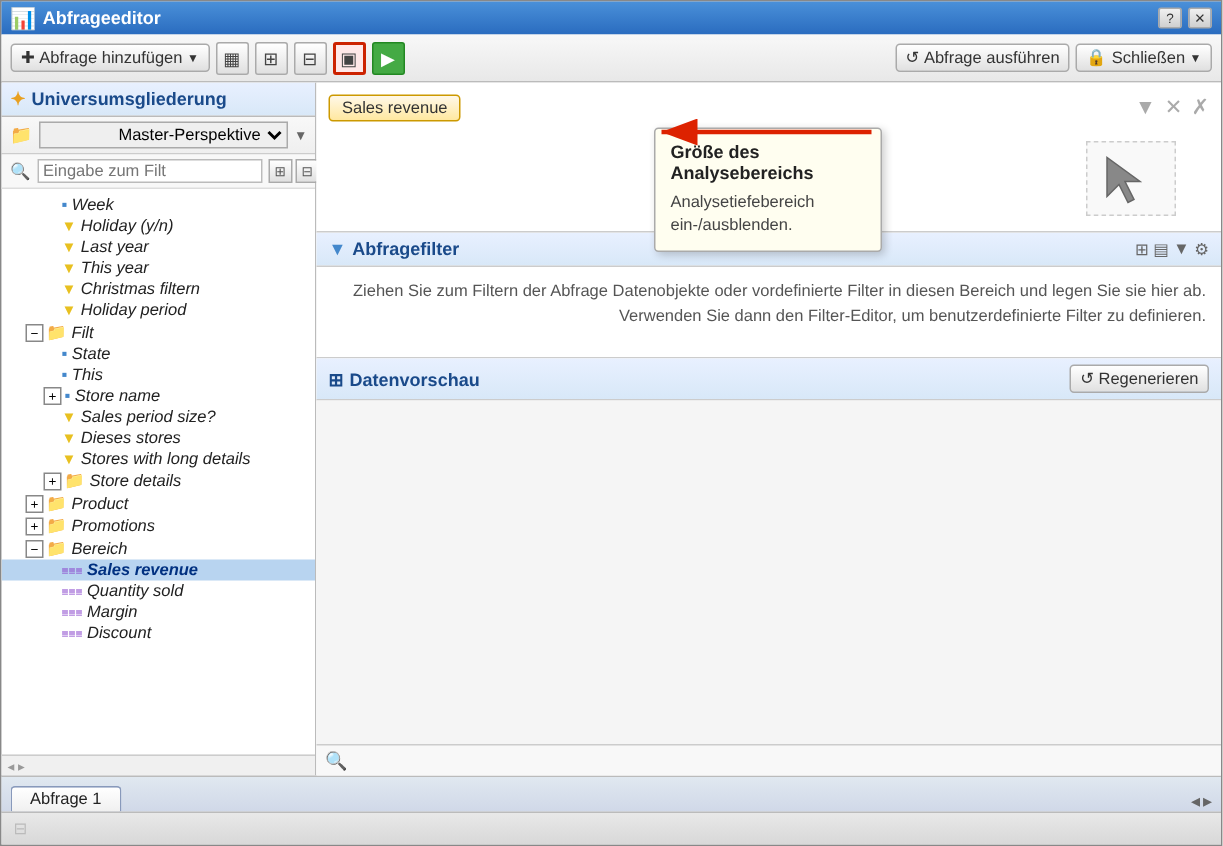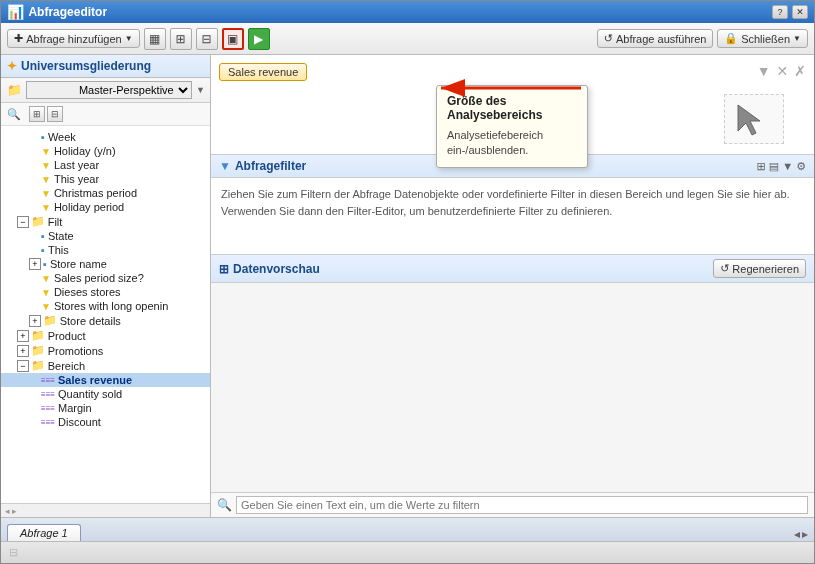--- a/index.html
+++ b/index.html
@@ -129,21 +129,21 @@
     }
     .tree-item.selected { background: #b8d4f0; }
     .tree-expand { width: 12px; height: 12px; border: 1px solid #888; background: white;
       display: inline-flex; align-items: center; justify-content: center; font-size: 9px; cursor: pointer; margin-right: 2px; flex-shrink: 0; }
     .tree-spacer { width: 12px; display: inline-block; }
     .tree-icon { margin-right: 3px; font-size: 11px; flex-shrink: 0; }
     .icon-folder { color: #e8a020; }
     .icon-filter { color: #e8c020; font-size: 10px; }
     .icon-dim { color: #4488cc; }
     .icon-measure { color: #8844cc; font-size: 8px; font-weight: bold; }
-    .tree-label { font-size: 11px; color: #222; }
+    .tree-label { font-size: 11px; color: #222; font-style: italic; }
     .tree-label.selected-label { color: #003080; font-weight: bold; }
 
     
     .tree-hscroll { height: 14px; border-top: 1px solid #ccc; background: #f0f0f0; display: flex; align-items: center; }
 
     
     .right-panel {
       flex: 1;
       display: flex;
       flex-direction: column;
@@ -215,22 +215,23 @@
     .section-title {
       font-weight: bold; font-size: 12px; color: #1a4a8a;
       display: flex; align-items: center; gap: 4px;
     }
     .section-tools { display: flex; gap: 3px; }
     .mini-icon { font-size: 11px; color: #666; cursor: pointer; }
     .filter-desc {
       padding: 8px 10px;
       font-size: 11px;
       color: #555;
-      height: 76px;
+      height: 60px;
       line-height: 1.5;
+      text-align: right;
     }
 
     
     .preview-section {
       flex: 1;
       display: flex;
       flex-direction: column;
       background: #fff;
     }
     .preview-header {
@@ -264,21 +265,21 @@
     .tab {
       background: linear-gradient(to bottom, #c8d8f0, #b0c8e8);
       border: 1px solid #8899bb;
       border-bottom: none;
       border-radius: 3px 3px 0 0;
       padding: 2px 12px;
       font-size: 11px;
       cursor: pointer;
       color: #1a3a6a;
     }
-    .tab.active { background: linear-gradient(to bottom, #ffffff, #f0f0f0); color: #222; font-style: italic; }
+    .tab.active { background: linear-gradient(to bottom, #ffffff, #f0f0f0); color: #222; }
     .tab-arrows { margin-left: auto; display: flex; align-items: center; gap: 2px; font-size: 12px; color: #666; }
 
     
     .status-bar {
       height: 22px;
       background: linear-gradient(to bottom, #e8e8e8, #d8d8d8);
       border-top: 1px solid #bbb;
       display: flex; align-items: center; justify-content: space-between;
       padding: 0 8px;
       font-size: 11px; color: #444;
@@ -345,20 +346,21 @@
       </div>
       <div class="panel-subheader">
         <span style="color:#e8a020;">📁</span>
         <select style="flex:1; font-size:11px;padding-left:48px;">
           <option>Master-Perspektive</option>
         </select>
         <div style="font-size:9px; color:#666;">▼</div>
       </div>
       <div class="search-row">
         <span class="search-icon">🔍</span>
+        <input class="search-input" placeholder="Eingabe zum Filt" style="">
         <div class="search-actions">
           <div class="icon-sm">⊞</div>
           <div class="icon-sm">⊟</div>
         </div>
       </div>
       <div class="tree">
 
         <div class="tree-item">
           <span class="tree-spacer"></span>
             <span class="tree-spacer"></span>
@@ -389,21 +391,21 @@
           <span class="tree-spacer"></span>
           <span class="tree-icon icon-filter">▼</span>
           <span class="tree-label">This year</span>
         </div>
 
         <div class="tree-item">
           <span class="tree-spacer"></span>
             <span class="tree-spacer"></span>
           <span class="tree-spacer"></span>
           <span class="tree-icon icon-filter">▼</span>
-          <span class="tree-label">Christmas period</span>
+          <span class="tree-label">Christmas filtern</span>
         </div>
 
         <div class="tree-item">
           <span class="tree-spacer"></span>
             <span class="tree-spacer"></span>
           <span class="tree-spacer"></span>
           <span class="tree-icon icon-filter">▼</span>
           <span class="tree-label">Holiday period</span>
         </div>
 
@@ -452,21 +454,21 @@
           <span class="tree-spacer"></span>
           <span class="tree-icon icon-filter">▼</span>
           <span class="tree-label">Dieses stores</span>
         </div>
 
         <div class="tree-item">
           <span class="tree-spacer"></span>
             <span class="tree-spacer"></span>
           <span class="tree-spacer"></span>
           <span class="tree-icon icon-filter">▼</span>
-          <span class="tree-label">Stores with long openin</span>
+          <span class="tree-label">Stores with long details</span>
         </div>
 
         <div class="tree-item">
           <span class="tree-spacer"></span>
             <span class="tree-spacer"></span>
           <span class="tree-expand">+</span>
           <span class="tree-icon icon-folder">📁</span>
           <span class="tree-label">Store details</span>
         </div>
 
@@ -583,21 +585,20 @@
             <span>Datenvorschau</span>
           </div>
           <button class="toolbar-btn">
             <span>↺</span>
             <span>Regenerieren</span>
           </button>
         </div>
         <div class="preview-content"></div>
         <div class="preview-search">
           <span style="color:#888; font-size:12px;">🔍</span>
-          <input type="text" placeholder="Geben Sie einen Text ein, um die Werte zu filtern" style="">
         </div>
       </div>
 
     </div>
   </div>
 
   <div class="tab-bar">
     <div class="tab active">Abfrage 1</div>
     <div class="tab-arrows">
       <span style="cursor:pointer;">◂</span>

